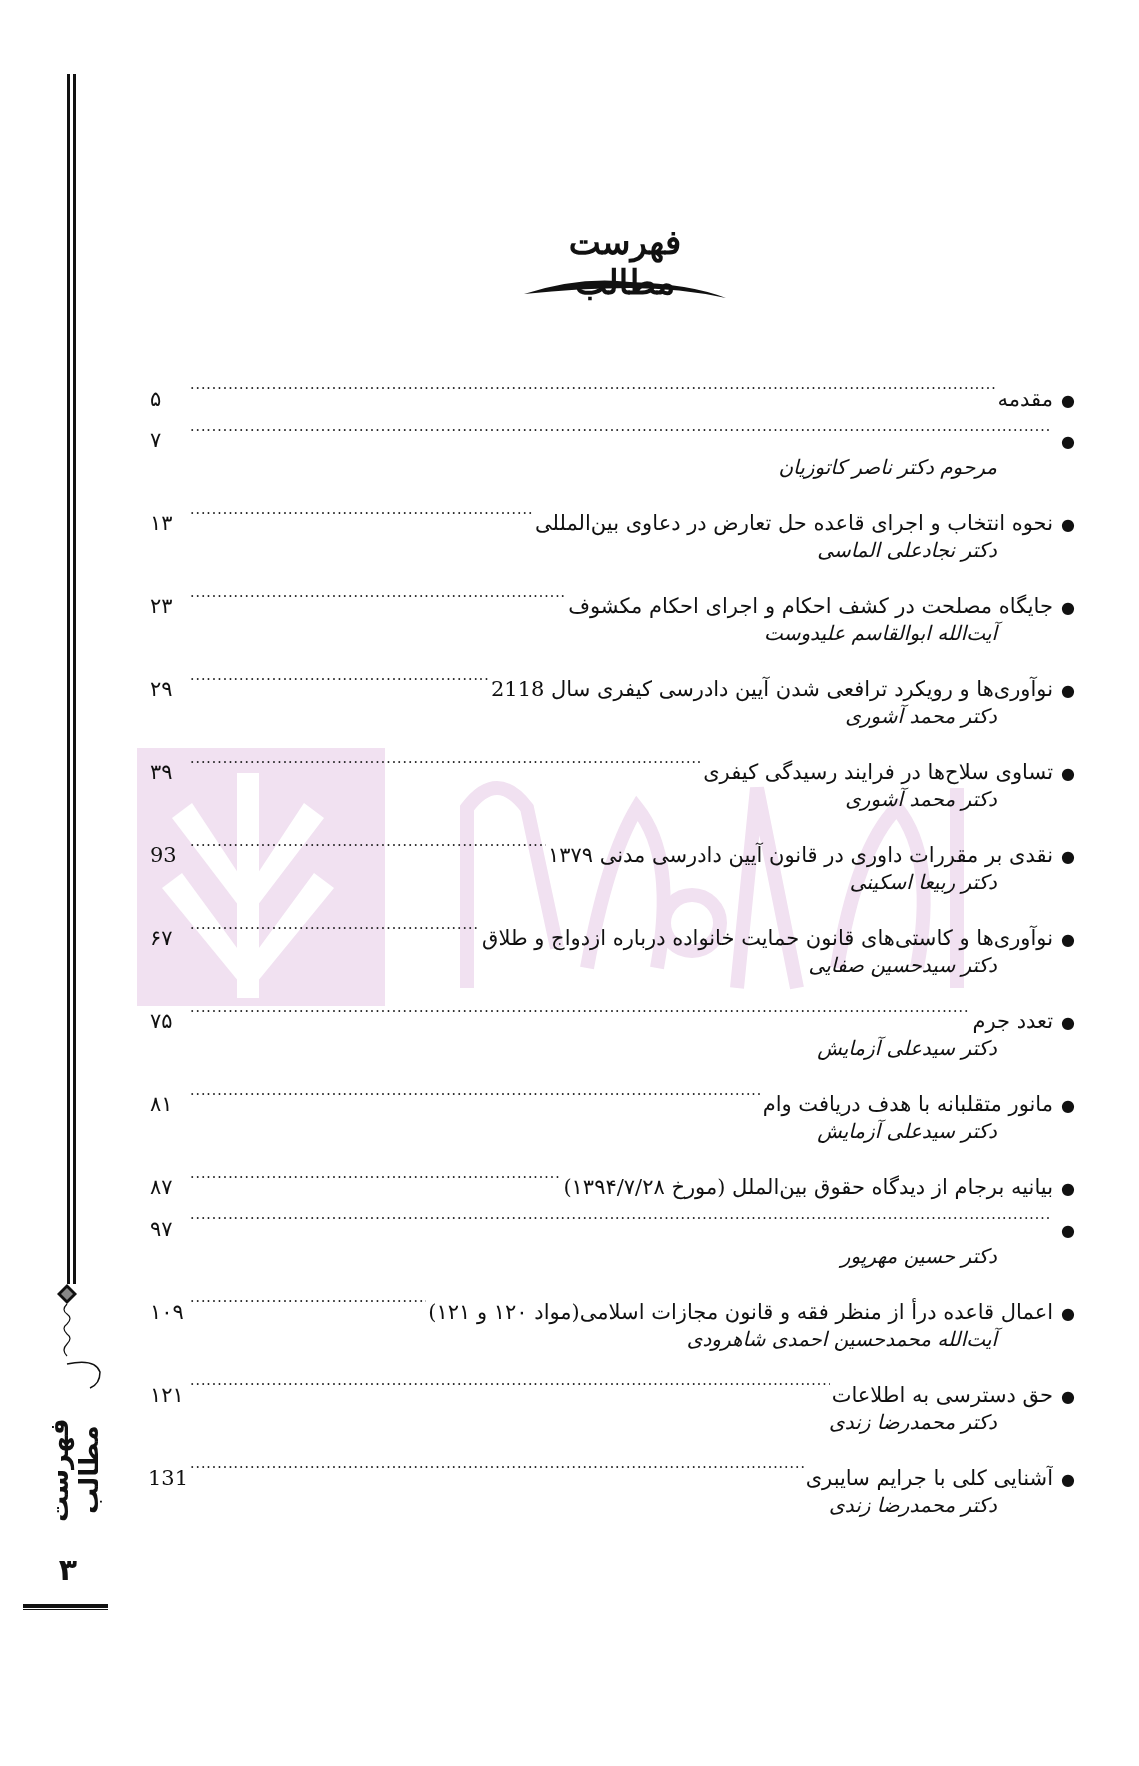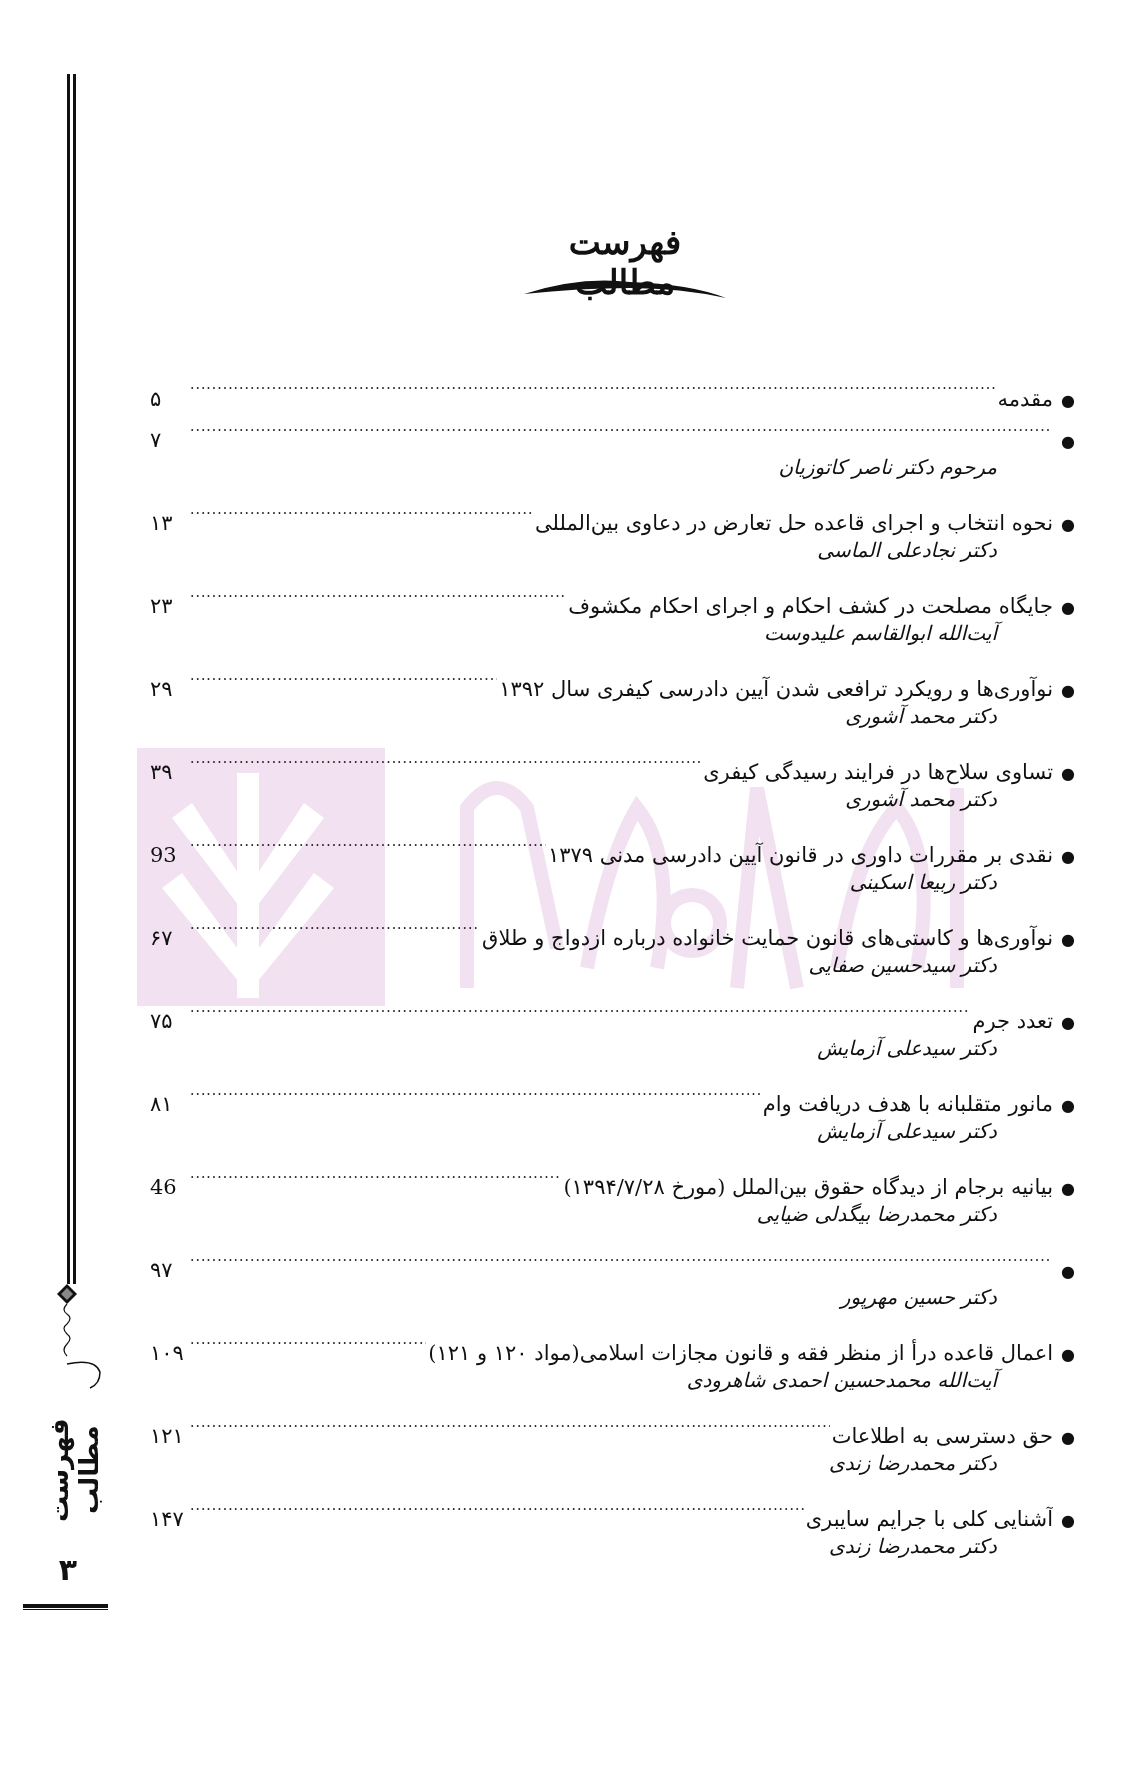--- a/index.html
+++ b/index.html
@@ -129,21 +129,21 @@
     <div class="author">دکتر نجادعلی الماسی</div>
     <div class="toc-line">
       <span class="bullet">●</span>
       <span class="toc-title">جایگاه مصلحت در کشف احکام و اجرای احکام مکشوف</span>
       <span class="leader"></span>
       <span class="toc-page">۲۳</span>
     </div>
     <div class="author">آیت‌الله ابوالقاسم علیدوست</div>
     <div class="toc-line">
       <span class="bullet">●</span>
-      <span class="toc-title">نوآوری‌ها و رویکرد ترافعی شدن آیین دادرسی کیفری سال ۱۳۹۲</span>
+      <span class="toc-title">نوآوری‌ها و رویکرد ترافعی شدن آیین دادرسی کیفری سال 2118</span>
       <span class="leader"></span>
       <span class="toc-page">۲۹</span>
     </div>
     <div class="author">دکتر محمد آشوری</div>
     <div class="toc-line">
       <span class="bullet">●</span>
       <span class="toc-title">تساوی سلاح‌ها در فرایند رسیدگی کیفری</span>
       <span class="leader"></span>
       <span class="toc-page">۳۹</span>
     </div>
@@ -173,23 +173,22 @@
       <span class="bullet">●</span>
       <span class="toc-title">مانور متقلبانه با هدف دریافت وام</span>
       <span class="leader"></span>
       <span class="toc-page">۸۱</span>
     </div>
     <div class="author">دکتر سیدعلی آزمایش</div>
     <div class="toc-line">
       <span class="bullet">●</span>
       <span class="toc-title">بیانیه برجام از دیدگاه حقوق بین‌الملل (مورخ ۱۳۹۴/۷/۲۸)</span>
       <span class="leader"></span>
-      <span class="toc-page">46</span>
-    </div>
-    <div class="author">دکتر محمدرضا بیگدلی ضیایی</div>
+      <span class="toc-page">۸۷</span>
+    </div>
     <div class="toc-line">
       <span class="bullet">●</span>
       <span class="leader"></span>
       <span class="toc-page">۹۷</span>
     </div>
     <div class="author">دکتر حسین مهرپور</div>
     <div class="toc-line">
       <span class="bullet">●</span>
       <span class="toc-title">اعمال قاعده درأ از منظر فقه و قانون مجازات اسلامی(مواد ۱۲۰ و ۱۲۱)</span>
       <span class="leader"></span>
@@ -200,16 +199,16 @@
       <span class="bullet">●</span>
       <span class="toc-title">حق دسترسی به اطلاعات</span>
       <span class="leader"></span>
       <span class="toc-page">۱۲۱</span>
     </div>
     <div class="author">دکتر محمدرضا زندی</div>
     <div class="toc-line">
       <span class="bullet">●</span>
       <span class="toc-title">آشنایی کلی با جرایم سایبری</span>
       <span class="leader"></span>
-      <span class="toc-page">۱۴۷</span>
+      <span class="toc-page">131</span>
     </div>
     <div class="author">دکتر محمدرضا زندی</div>
   </div>
 
 </body></html>

